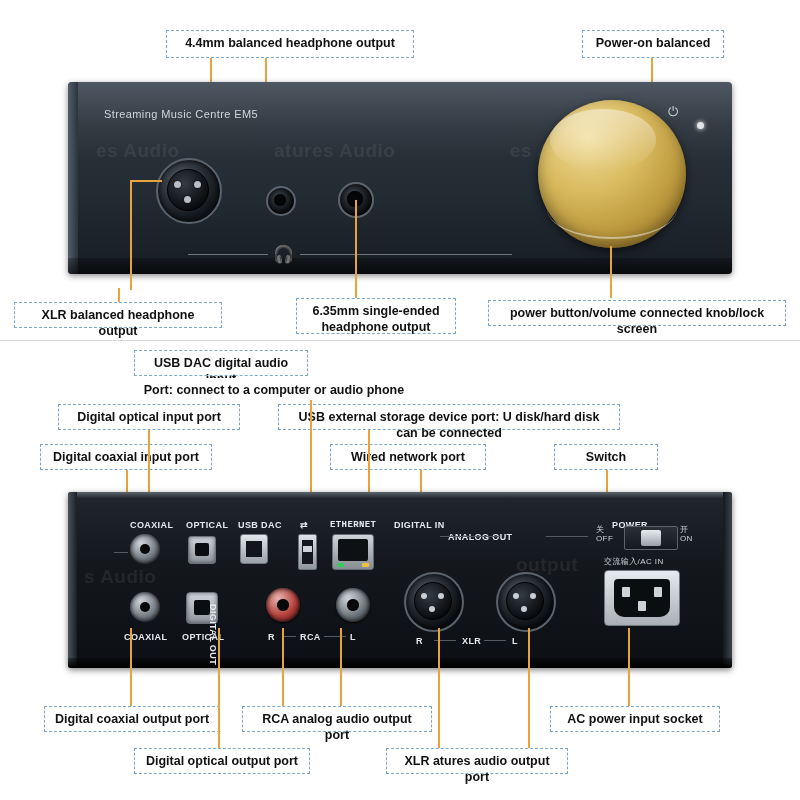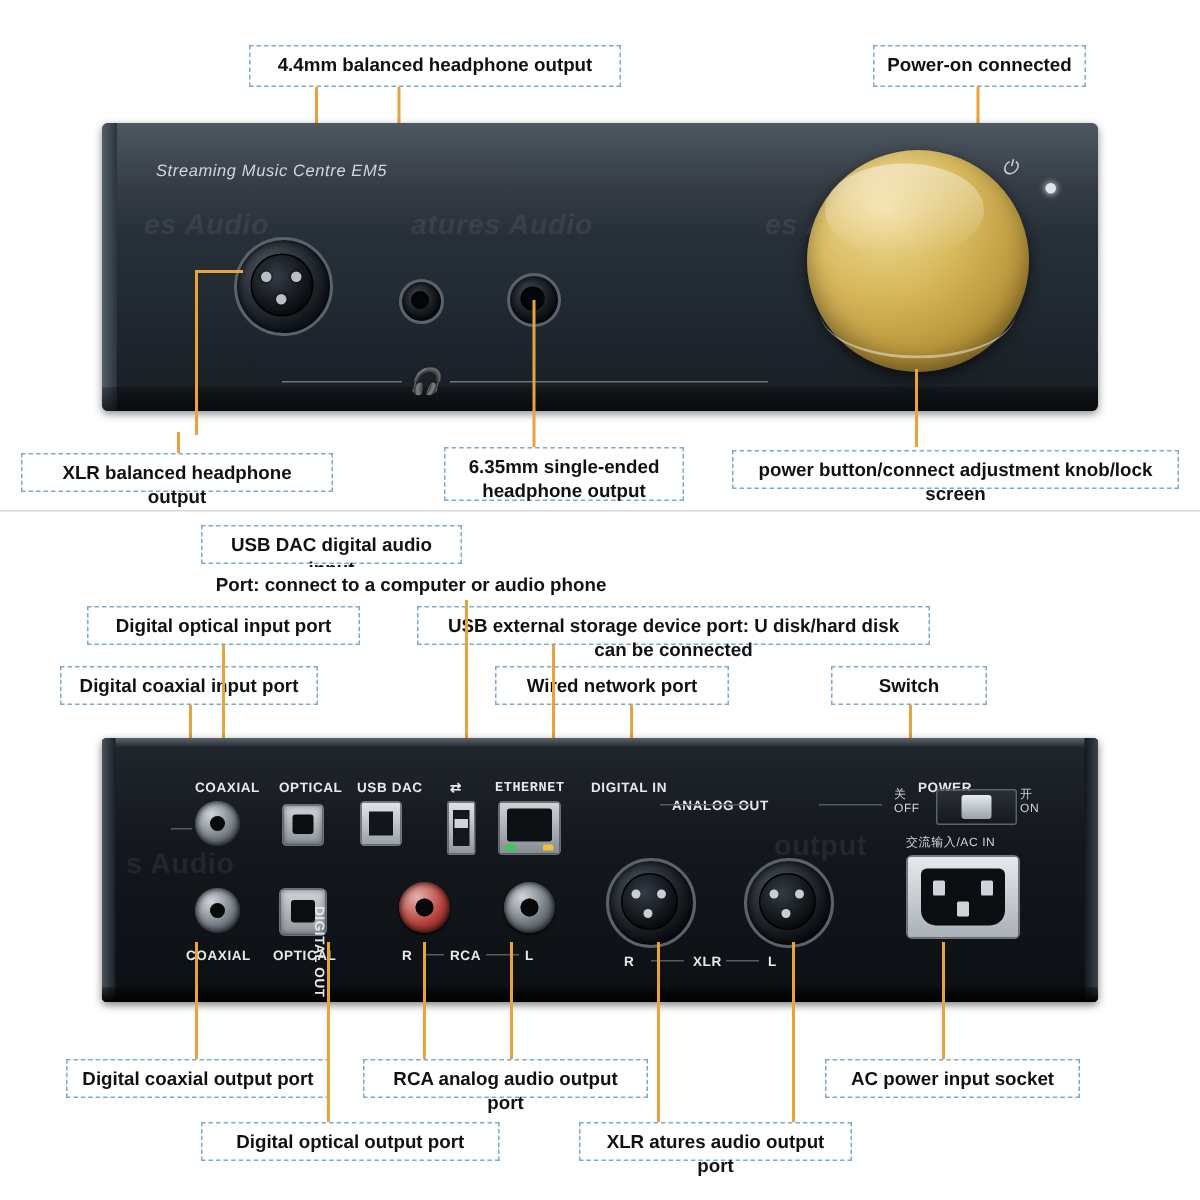--- a/index.html
+++ b/index.html
@@ -31,21 +31,20 @@
   
   .front-unit{
     position:absolute;left:68px;top:82px;width:664px;height:192px;
   }
   .front-body{
     position:absolute;inset:0;
     background:linear-gradient(180deg,#3a4550 0%,#2b333c 22%,#222a32 60%,#171d23 100%);
     border-radius:4px;
     box-shadow:0 2px 6px rgba(0,0,0,.45);
     overflow:hidden;
-    font-style:italic;
   }
   .front-sheen{
     position:absolute;left:0;top:0;width:100%;height:40%;
     background:linear-gradient(180deg,rgba(255,255,255,.10),rgba(255,255,255,0));
   }
   .front-edge-left{
     position:absolute;left:0;top:0;width:10px;height:100%;
     background:linear-gradient(90deg,#545f6b,#2b333c);
   }
   .front-edge-bottom{
@@ -185,21 +184,21 @@
     background:linear-gradient(180deg,#e8ecef,#9aa1a7);
   }
 </style>
 </head>
 <body>
 
 <div class="callout" style="left:166px;top:30px;width:248px;height:28px;">4.4mm balanced headphone output</div>
 <div class="leader v" style="left:210px;top:58px;height:46px;"></div>
 <div class="leader v" style="left:265px;top:58px;height:46px;"></div>
 
-<div class="callout" style="left:582px;top:30px;width:142px;height:28px;">Power-on connected</div>
+<div class="callout" style="left:582px;top:30px;width:142px;height:28px;">Power-on balanced</div>
 <div class="leader v" style="left:651px;top:58px;height:64px;"></div>
 
 <div class="front-unit">
   <div class="front-body">
     <div class="front-sheen"></div>
     <div class="front-edge-left"></div>
     <div class="front-edge-bottom"></div>
 
     <div class="brandtext">Streaming Music Centre  EM5</div>
 
@@ -239,21 +238,21 @@
 <div class="leader v" style="left:130px;top:180px;height:110px;"></div>
 <div class="leader h" style="left:130px;top:180px;width:32px;"></div>
 <div class="callout" style="left:14px;top:302px;width:208px;height:26px;">XLR balanced headphone output</div>
 <div class="leader v" style="left:118px;top:288px;height:14px;"></div>
 
 <div class="leader v" style="left:355px;top:200px;height:98px;"></div>
 <div class="callout" style="left:296px;top:298px;width:160px;height:36px;">6.35mm single-ended
 headphone output</div>
 
 <div class="leader v" style="left:610px;top:246px;height:52px;"></div>
-<div class="callout" style="left:488px;top:300px;width:298px;height:26px;">power button/connect adjustment knob/lock screen</div>
+<div class="callout" style="left:488px;top:300px;width:298px;height:26px;">power button/volume connected knob/lock screen</div>
 
 <div class="divider" style="top:340px;"></div>
 
 <div class="callout" style="left:134px;top:350px;width:174px;height:26px;">USB DAC digital audio input</div>
 <div class="callout plain" style="left:128px;top:378px;width:292px;height:22px;">Port: connect to a computer or audio phone</div>
 
 <div class="callout" style="left:58px;top:404px;width:182px;height:26px;">Digital optical input port</div>
 
 <div class="callout" style="left:278px;top:404px;width:342px;height:26px;">USB external storage device port: U disk/hard disk can be connected</div>
 
@@ -371,21 +370,21 @@
     <div class="rlabel" style="left:444px;top:144px;">L</div>
     <div class="rsep" style="left:366px;top:148px;width:22px;"></div>
     <div class="rsep" style="left:416px;top:148px;width:22px;"></div>
   </div>
 </div>
 
 <div class="leader v" style="left:130px;top:628px;height:80px;"></div>
 <div class="callout" style="left:44px;top:706px;width:176px;height:26px;">Digital coaxial output port</div>
 
 <div class="leader v" style="left:218px;top:628px;height:122px;"></div>
-<div class="callout" style="left:134px;top:748px;width:199px;height:26px;">Digital optical output port</div>
+<div class="callout" style="left:134px;top:748px;width:176px;height:26px;">Digital optical output port</div>
 
 <div class="leader v" style="left:282px;top:628px;height:80px;"></div>
 <div class="leader v" style="left:340px;top:628px;height:80px;"></div>
 <div class="callout" style="left:242px;top:706px;width:190px;height:26px;">RCA analog audio output port</div>
 
 <div class="leader v" style="left:438px;top:628px;height:122px;"></div>
 <div class="leader v" style="left:528px;top:628px;height:122px;"></div>
 <div class="callout" style="left:386px;top:748px;width:182px;height:26px;">XLR atures audio output port</div>
 
 <div class="leader v" style="left:628px;top:628px;height:80px;"></div>

